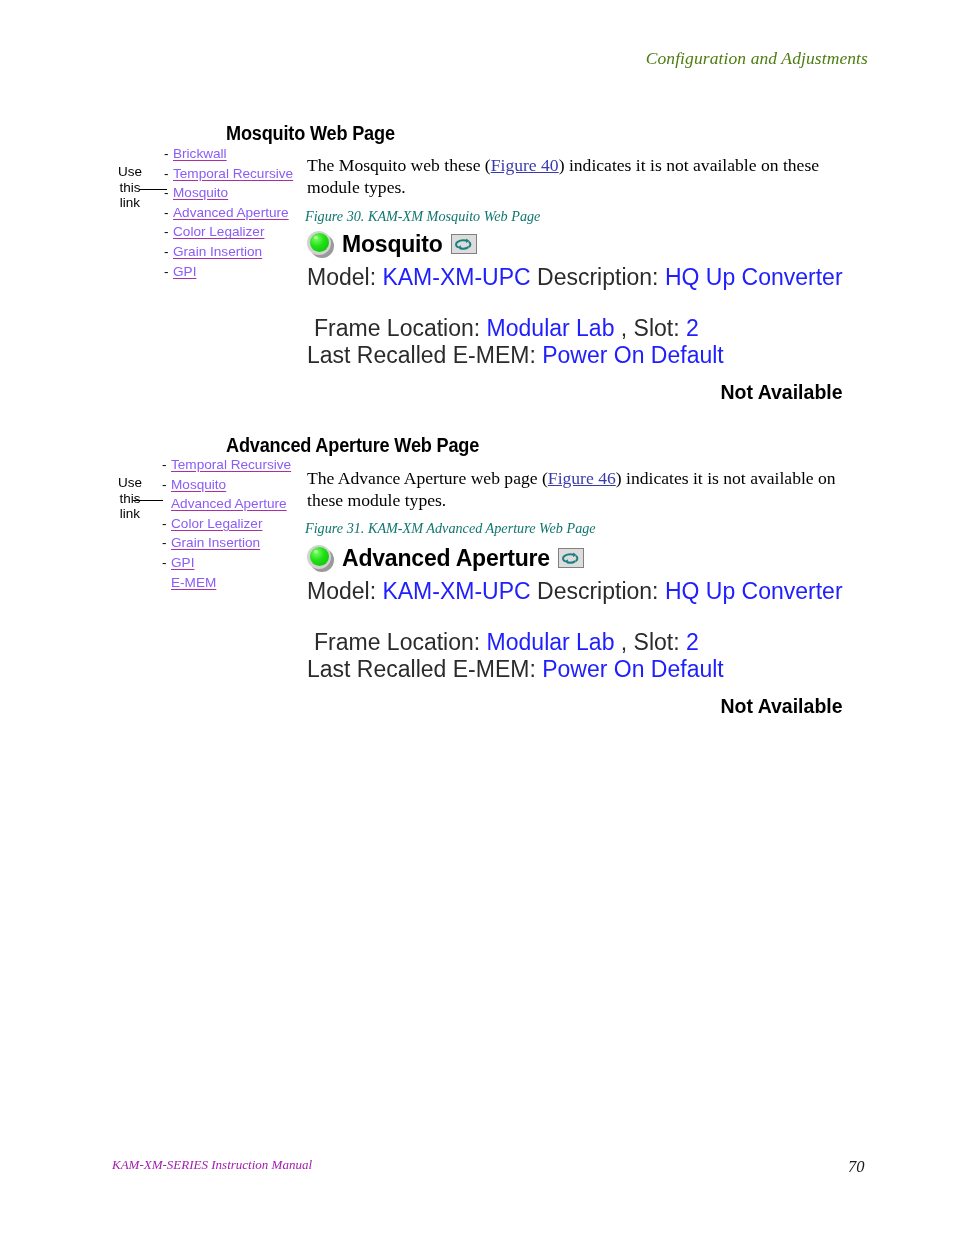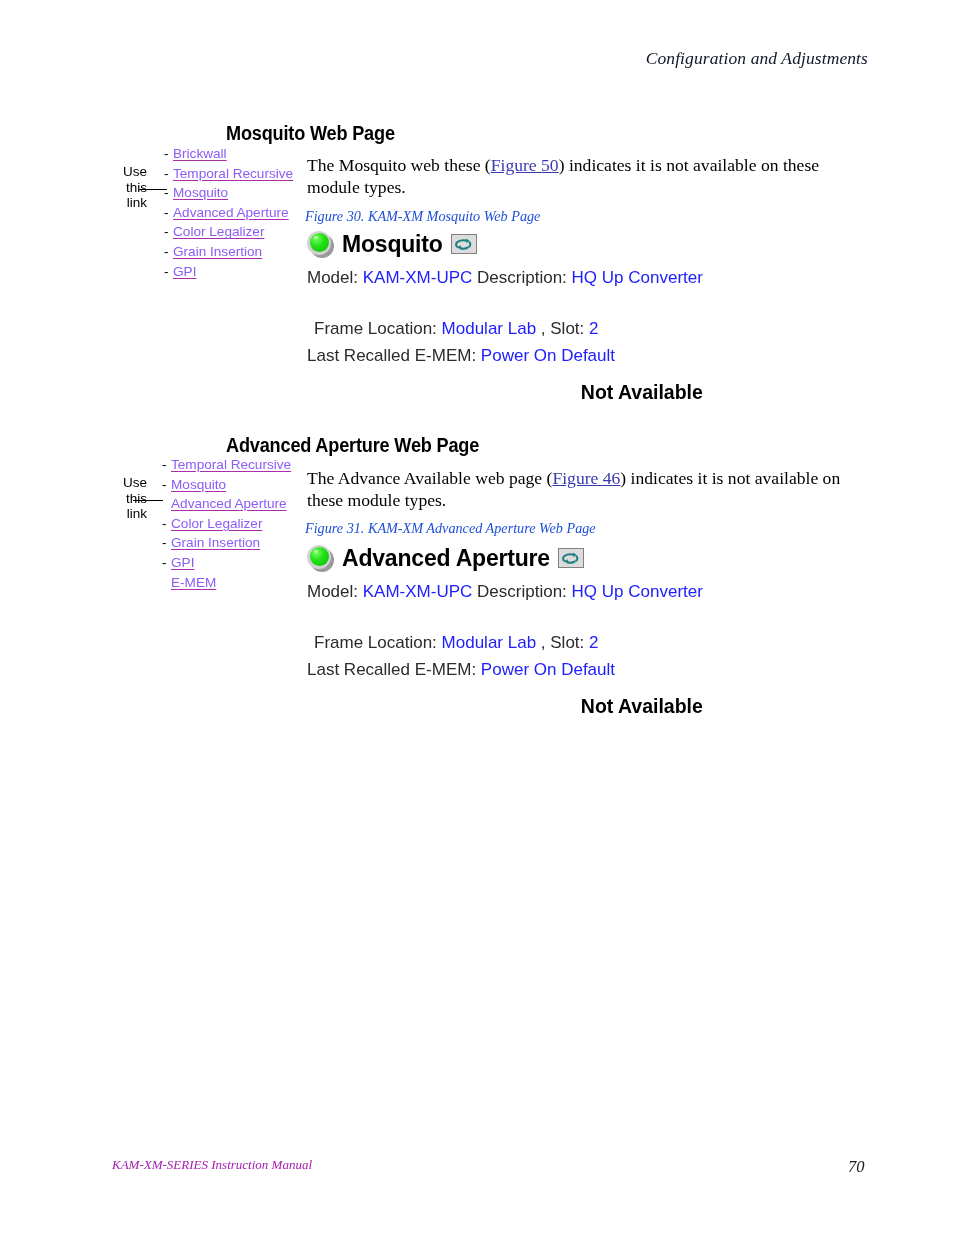--- a/index.html
+++ b/index.html
@@ -18,21 +18,21 @@
 
   
   .page-header {
     position: absolute;
     top: 48px;
     right: 86px;
     font-family: "Liberation Serif", serif;
     font-style: italic;
     font-size: 17.5px;
     letter-spacing: 0.1px;
-    color: #0f172a;
+    color: #4d7c0f;
     white-space: nowrap;
   }
 
   
   .section-heading {
     position: absolute;
     left: 226px;
     font-family: "Liberation Sans", sans-serif;
     font-weight: bold;
     font-size: 19.5px;
@@ -62,21 +62,21 @@
   }
 
   
   .callout {
     position: absolute;
     font-family: "Liberation Sans", sans-serif;
     font-size: 13.5px;
     line-height: 15.5px;
     color: #000000;
     width: 34px;
-    text-align: right;
+    text-align: center;
   }
   #callout-1 { left: 113px; top: 164px; }
   #callout-2 { left: 113px; top: 475px; }
   .callout-line {
     position: absolute;
     height: 0;
     border-top: 1.4px solid #000000;
   }
   #callout-line-1 { left: 139px; top: 189px; width: 28px; }
   #callout-line-2 { left: 133px; top: 500px; width: 30px; }
@@ -109,21 +109,21 @@
     text-underline-offset: 1.5px;
   }
 
   
   .fig-caption {
     position: absolute;
     left: 305px;
     font-family: "Liberation Serif", serif;
     font-style: italic;
     font-size: 14.2px;
-    color: #1d4ed8;
+    color: #0f766e;
     white-space: nowrap;
   }
   #fig-caption-30 { top: 208px; }
   #fig-caption-31 { top: 520px; text-align: center; }
 
   
   .webshot {
     position: absolute;
     left: 307px;
   }
@@ -200,21 +200,21 @@
     align-items: center;
     justify-content: center;
     flex: 0 0 26px;
     box-sizing: border-box;
   }
   .refresh-btn svg { display: block; }
 
   
   .webshot-info {
     font-family: "Liberation Sans", sans-serif;
-    font-size: 17px;
+    font-size: 23px;
     line-height: 27px;
     color: #2b2b2b;
     white-space: nowrap;
     margin-top: 4px;
   }
   .info-line { height: 27px; }
   .info-line.indented { padding-left: 7px; margin-top: 24px; }
   .val { color: #2020ff; }
 
   .webshot-status {
@@ -279,21 +279,21 @@
     <span class="nav-dash">-</span><a class="nav-link" href="#">Color Legalizer</a>
   </li>
   <li>
     <span class="nav-dash">-</span><a class="nav-link" href="#">Grain Insertion</a>
   </li>
   <li>
     <span class="nav-dash">-</span><a class="nav-link" href="#">GPI</a>
   </li>
 </ul>
 
-<p class="body-para" id="para-mosquito"><span>The Mosquito web these (</span><a class="fig-ref" href="#">Figure 50</a><span>) indicates it is not available on these module types.</span></p>
+<p class="body-para" id="para-mosquito"><span>The Mosquito web these (</span><a class="fig-ref" href="#">Figure 40</a><span>) indicates it is not available on these module types.</span></p>
 
 <div class="fig-caption" id="fig-caption-30">Figure 30.  KAM-XM Mosquito Web Page</div>
 
 <div class="webshot" id="webshot-mosquito">
   <div class="webshot-titlebar">
     <span class="led">
       <span class="led-bezel"></span>
       <span class="led-ring"></span>
       <span class="led-dot"></span>
       <span class="led-spec"></span>
@@ -345,21 +345,21 @@
     <span class="nav-dash">-</span><a class="nav-link" href="#">Grain Insertion</a>
   </li>
   <li>
     <span class="nav-dash">-</span><a class="nav-link" href="#">GPI</a>
   </li>
   <li>
     <span class="nav-dash"></span><a class="nav-link" href="#">E-MEM</a>
   </li>
 </ul>
 
-<p class="body-para" id="para-advanced"><span>The Advance Available web page (</span><a class="fig-ref" href="#">Figure 46</a><span>) indicates it is not available on these module types.</span></p>
+<p class="body-para" id="para-advanced"><span>The Advance Aperture web page (</span><a class="fig-ref" href="#">Figure 46</a><span>) indicates it is not available on these module types.</span></p>
 
 <div class="fig-caption" id="fig-caption-31">Figure 31.  KAM-XM Advanced Aperture Web Page</div>
 
 <div class="webshot" id="webshot-advanced">
   <div class="webshot-titlebar">
     <span class="led">
       <span class="led-bezel"></span>
       <span class="led-ring"></span>
       <span class="led-dot"></span>
       <span class="led-spec"></span>

